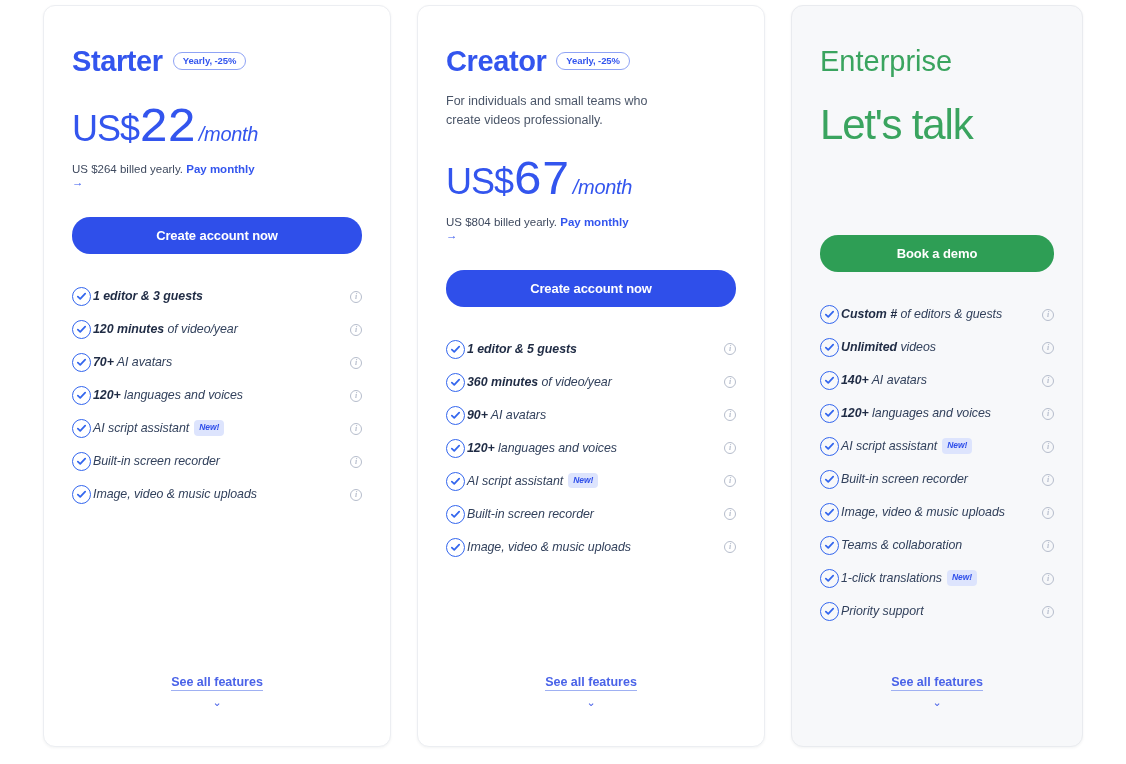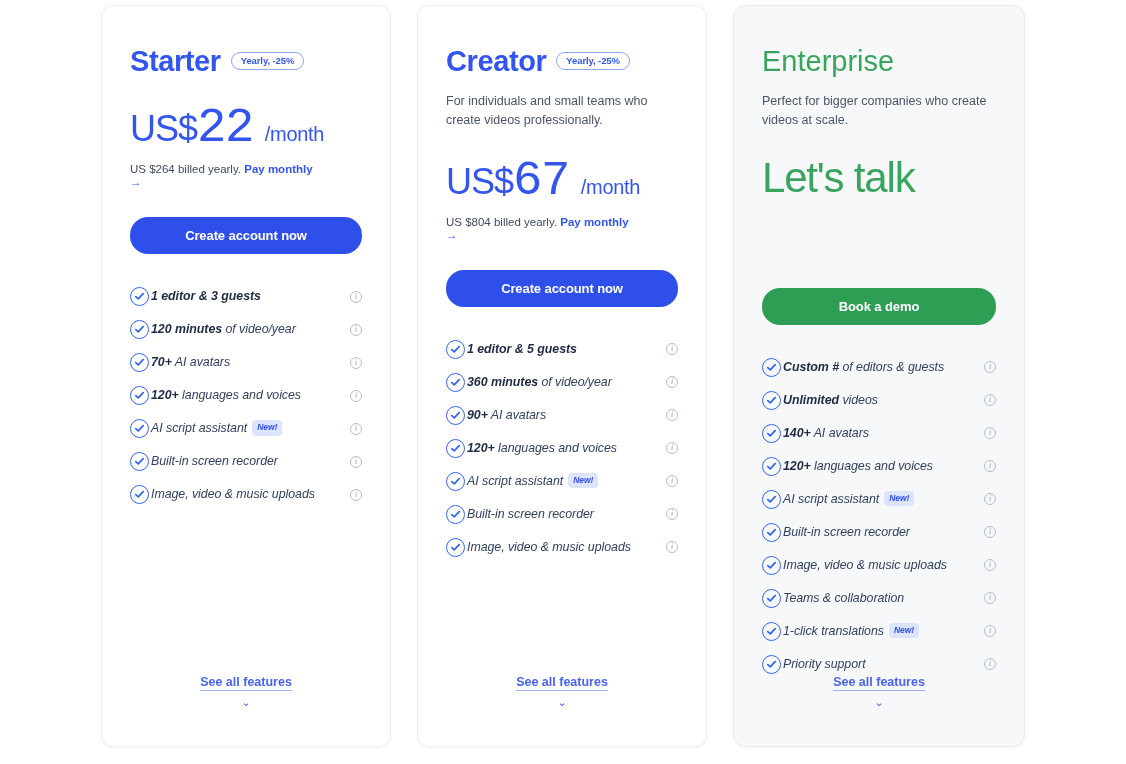--- a/index.html
+++ b/index.html
@@ -19,21 +19,21 @@
     width: 1126px;
     height: 764px;
     display: flex;
     justify-content: center;
     align-items: flex-start;
     gap: 26px;
     padding-top: 5px;
   }
 
   .card {
-    width: 290px;
+    width: 348px;
     height: 742px;
     background: #ffffff;
     border: 1px solid #eceef2;
     border-radius: 12px;
     box-shadow: 0 1px 3px rgba(20,30,60,0.055);
     padding: 38px 28px 0 28px;
     position: relative;
   }
   .card.enterprise {
     background: #f7f8fa;
@@ -93,22 +93,23 @@
   .price-amount {
     font-size: 49px;
     font-weight: 400;
     letter-spacing: -1.5px;
     font-family: Liberation Mono, monospace;
   }
   .price-period {
     font-size: 20px;
     font-weight: 400;
     color: #3355ee;
-    margin-left: 12px;
+    margin-left: 4px;
     letter-spacing: -0.3px;
+    font-style: italic;
   }
   .price-sub {
     margin-top: 9px;
     font-size: 11.5px;
     color: #3f4a5f;
     line-height: 1.3;
   }
   .price-sub .paylink {
     color: #3355ee;
     font-weight: 700;
@@ -386,21 +387,20 @@
           <span class="feat-text"><span>Image, video &amp; music uploads</span></span>
           <span class="info">i</span>
         </div>
       </div>
       <div class="see-all"><span class="see-all-text">See all features</span><span class="see-all-chev">⌄</span></div>
     </div>
     <div class="card enterprise">
       <div class="plan-head">
         <div class="plan-name green">Enterprise</div>
       </div>
-      <div class="plan-desc">Perfect for bigger companies who create videos at scale.</div>
       <div class="price-block">
         <div class="lets-talk">Let's talk</div>
       </div>
       <div class="cta-spacer-ent"></div>
       <button class="cta green">Book a demo</button>
       <div class="features">
         <div class="feature">
           <span class="check">
             <svg width="11" height="11" viewBox="0 0 12 12">
               <path d="M2 6.2 L4.6 8.6 L10 2.8" fill="none" stroke="#3366ee" stroke-width="1.9" stroke-linecap="round" stroke-linejoin="round"></path>

